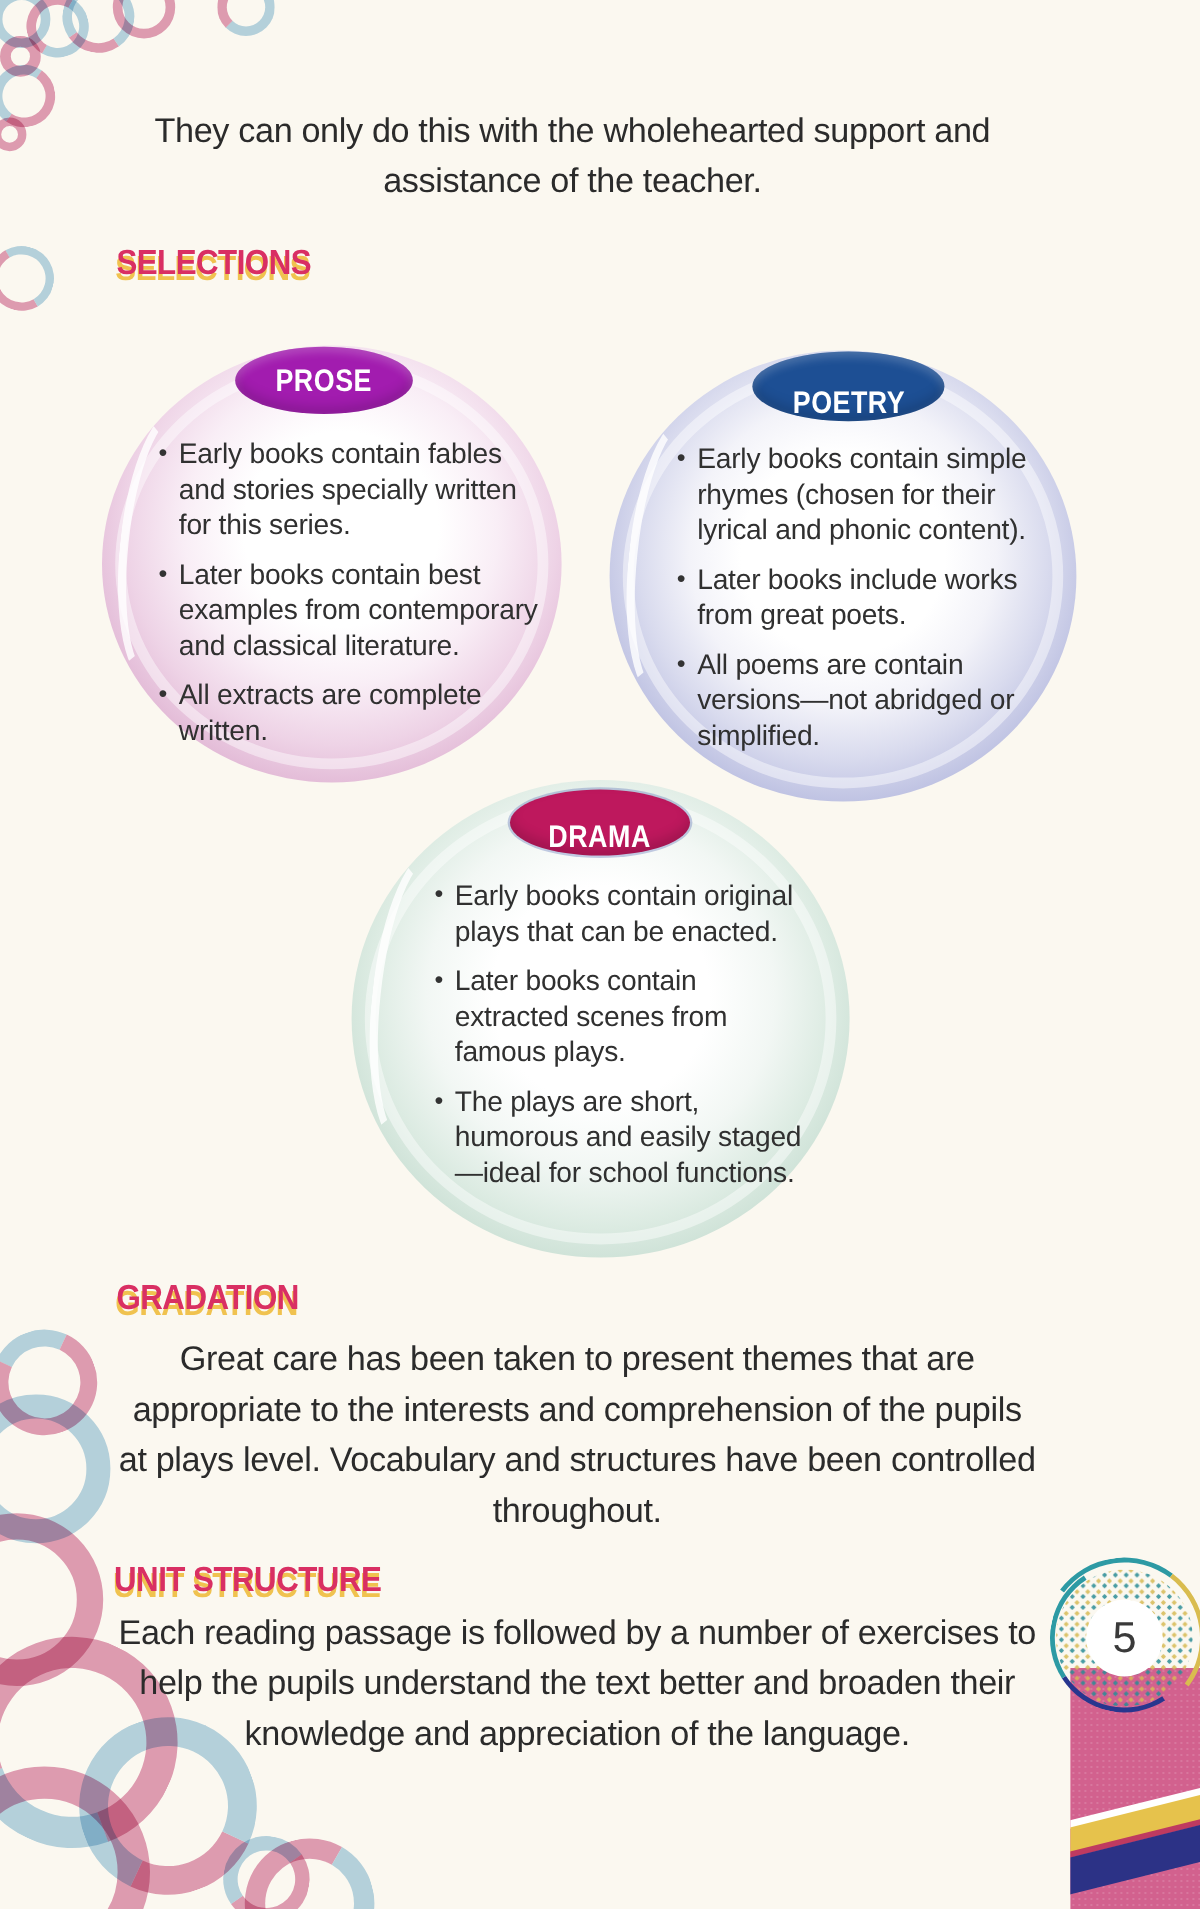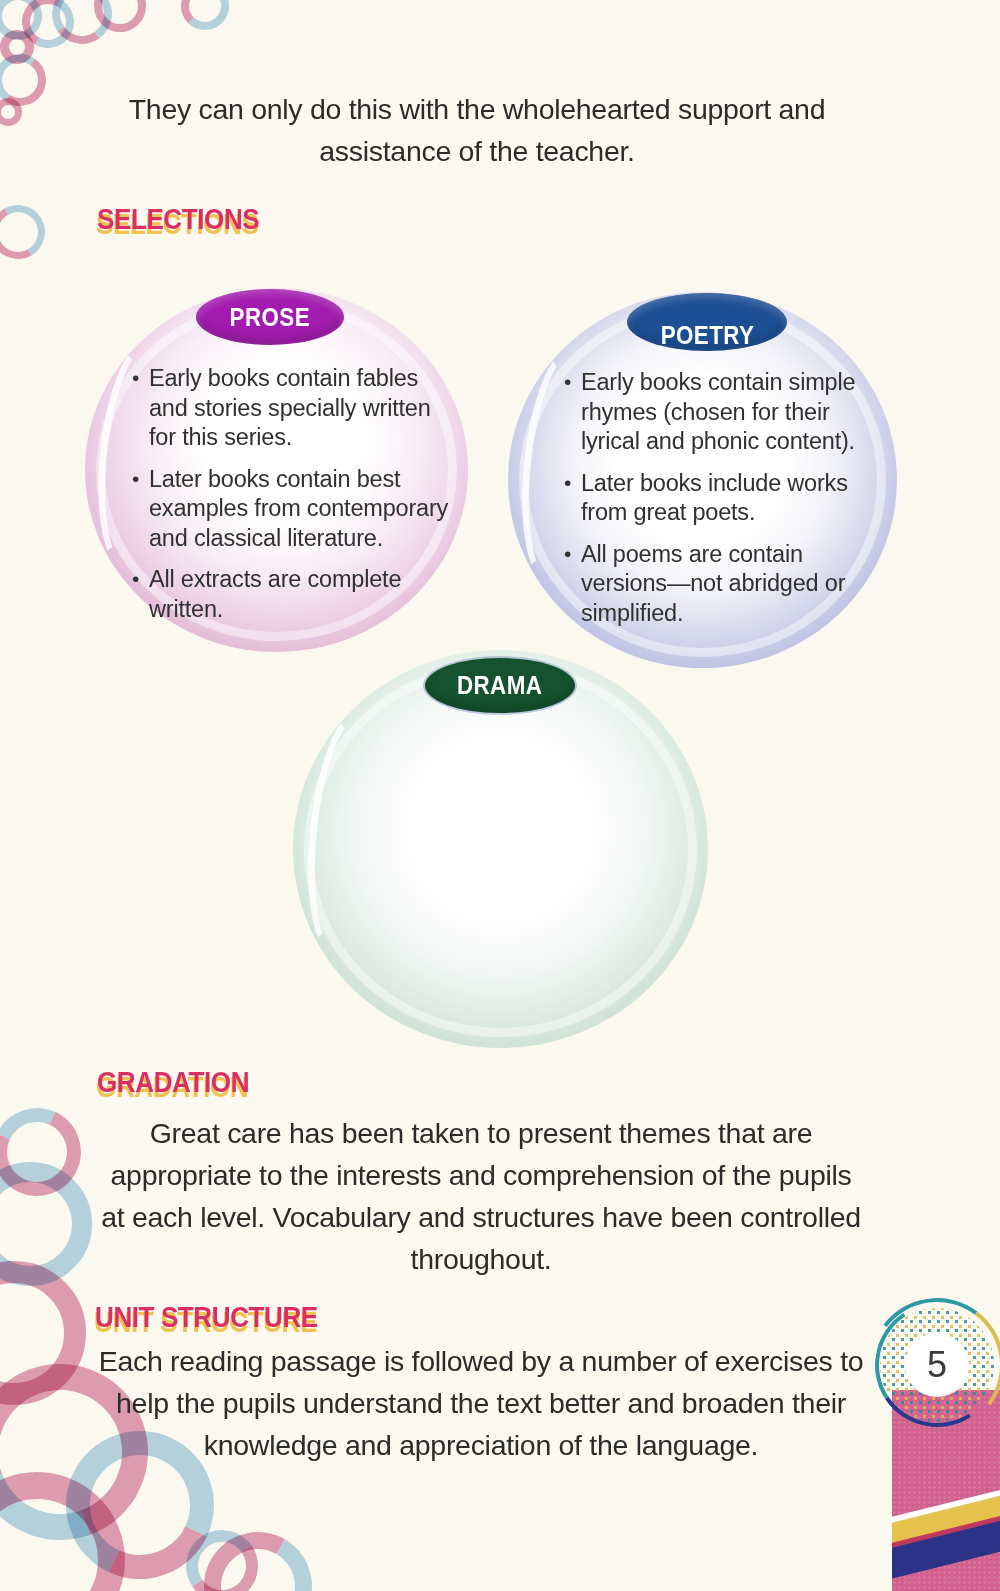--- a/index.html
+++ b/index.html
@@ -139,22 +139,22 @@
 
   .badge {
     position:absolute; z-index:3; border-radius:50%;
     display:flex; align-items:center; justify-content:center;
     color:#ffffff; font-weight:700; font-size:26px;
     box-shadow: inset 0 -6px 10px rgba(0,0,0,0.15), inset 0 4px 8px rgba(255,255,255,0.22);
   }
   .badge span { transform: scaleX(0.86); letter-spacing: 0.5px; }
   .badge-prose  { left:196px; top:289px; width:148px; height:56px; background:#a21caf; }
   .badge-poetry { left:627px; top:293px; width:160px; height:58px; background:#1d4f94;align-items:flex-end; }
-  .badge-drama  { left:425px; top:658px; width:150px; height:55px; background:#14532d;
-                  box-shadow: 0 0 0 2px rgba(90,110,180,0.35), inset 0 -6px 10px rgba(0,0,0,0.15); }
+  .badge-drama  { left:425px; top:658px; width:150px; height:55px; background:#be185d;
+                  box-shadow: 0 0 0 2px rgba(90,110,180,0.35), inset 0 -6px 10px rgba(0,0,0,0.15); align-items: flex-end; }
 
   .blist {
     position:absolute; z-index:3; margin:0; padding:0; list-style:none;
     font-size:23.5px; line-height:29.5px; color:#303030;
     letter-spacing:-0.2px;
   }
   .blist li { position:relative; padding-left:19px;margin-top:12px; }
   .blist li::before {
     content:"\2022"; position:absolute; left:2px; top:-1px;
     font-size:21px; color:#333333;
@@ -219,20 +219,25 @@
   <ul class="blist list-poetry">
     <li>Early books contain simple rhymes (chosen for their lyrical and phonic content).</li>
     <li>Later books include works from great poets.</li>
     <li>All poems are contain versions—not abridged or simplified.</li>
   </ul>
 
   <div class="bubble bubble-drama"></div>
   <div class="badge badge-drama">
     <span>DRAMA</span>
   </div>
+  <ul class="blist list-drama">
+    <li>Early books contain original plays that can be enacted.</li>
+    <li>Later books contain extracted scenes from famous plays.</li>
+    <li>The plays are short, humorous and easily staged—ideal for school functions.</li>
+  </ul>
 
   <h2 class="heading h-gradation">GRADATION</h2>
-  <p class="textblock body p-gradation">Great care has been taken to present themes that are appropriate to the interests and comprehension of the pupils at each level. Vocabulary and structures have been controlled throughout.</p>
+  <p class="textblock body p-gradation">Great care has been taken to present themes that are appropriate to the interests and comprehension of the pupils at plays level. Vocabulary and structures have been controlled throughout.</p>
 
   <h2 class="heading h-unit">UNIT STRUCTURE</h2>
   <p class="textblock body p-unit">Each reading passage is followed by a number of exercises to help the pupils understand the text better and broaden their knowledge and appreciation of the language.</p>
 
 </div>
 
 </body></html>

